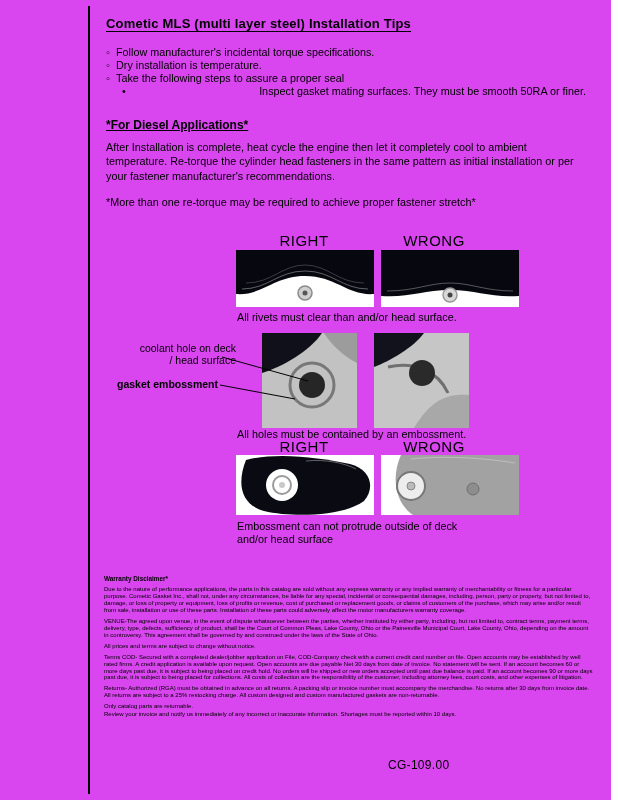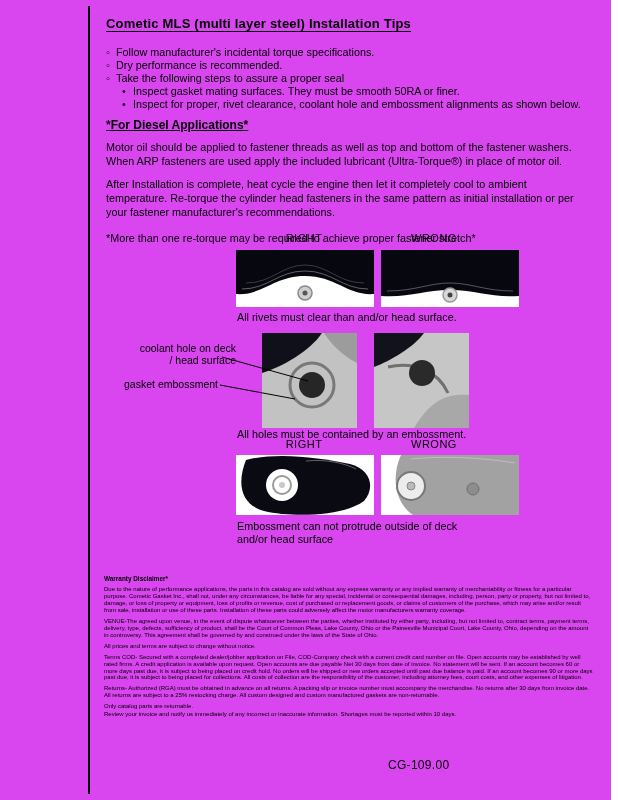--- a/index.html
+++ b/index.html
@@ -23,29 +23,29 @@
     position: absolute;
     left: 106px; top: 16px;
     font-size: 13px; font-weight: bold;
     text-decoration: underline;
     text-underline-offset: 3px;
     letter-spacing: 0.2px;
   }
   .tips { position: absolute; left: 106px; top: 46px; width: 480px; }
   .tip { font-size: 10.8px; line-height: 13px; padding-left: 10px; position: relative; }
   .tip::before { content: "◦"; position: absolute; left: 0; top: 0; font-size: 10.8px; }
-  .tip.sub { margin-left: 16px; padding-left: 11px; }
+  .tip.sub { margin-left: 16px; padding-left: 11px; text-align: right; }
   .tip.sub::before { content: "•"; }
   .diesel { position: absolute; left: 106px; top: 118px; width: 482px; }
   .diesel h2 { font-size: 12px; font-weight: bold; text-decoration: underline; }
   .diesel p { font-size: 10.8px; line-height: 1.32; margin-top: 8px; width: 478px; }
   .diesel .note { margin-top: 12px; }
   .diagrams { position: absolute; left: 104px; top: 232px; width: 508px; height: 322px; }
   .dg-abs { position: absolute; }
-  .rw-label { font-size: 11px; letter-spacing: 0.5px; text-align: center; width: 80px; }
+  .rw-label { font-size: 15px; letter-spacing: 0.5px; text-align: center; width: 80px; }
   .caption { font-size: 10.8px; line-height: 13px; }
   .panel { display: block; }
   .side-label { font-size: 10.5px; line-height: 12px; text-align: right; }
   .connectors { position: absolute; left: 0; top: 0; pointer-events: none; }
   .disclaimer { position: absolute; left: 104px; top: 575px; width: 490px; }
   .disclaimer h3 { font-size: 6.4px; font-weight: bold; margin-bottom: 4px; }
   .disclaimer p { font-size: 6px; line-height: 1.16; margin-bottom: 4px; }
   .disclaimer p.tight { margin-bottom: 1px; }
   .doc-footer { position: absolute; left: 388px; top: 758px; font-size: 12px; letter-spacing: 0.3px; }
 </style>
@@ -53,29 +53,27 @@
 <body>
 
 <div class="page">
 
   <div class="left-rule"></div>
 
   <h1 class="title">Cometic MLS (multi layer steel) Installation Tips</h1>
 
   <div class="tips">
     <div class="tip">Follow manufacturer's incidental torque specifications.</div>
-    <div class="tip">Dry performance is recommended.</div>
+    <div class="tip">Dry installation is temperature.</div>
     <div class="tip">Take the following steps to assure a proper seal</div>
     <div class="tip sub">Inspect gasket mating surfaces.  They must be smooth 50RA or finer.</div>
-    <div class="tip sub">Inspect for proper, rivet clearance, coolant hole and embossment alignments as shown below.</div>
   </div>
 
   <div class="diesel">
     <h2>*For Diesel Applications*</h2>
-    <p>Motor oil should be applied to fastener threads as well as top and bottom of the fastener washers. When ARP fasteners are used apply the included lubricant (Ultra-Torque®) in place of motor oil.</p>
     <p>After Installation is complete, heat cycle the engine then let it completely cool to ambient temperature. Re-torque the cylinder head fasteners in the same pattern as initial installation or per your fastener manufacturer's recommendations.</p>
     <p class="note">*More than one re-torque may be required to achieve proper fastener stretch*</p>
   </div>
 
   <div class="diagrams">
 
     <div class="dg-abs rw-label" style="left:160px; top:0;">RIGHT</div>
     <div class="dg-abs rw-label" style="left:290px; top:0;">WRONG</div>
 
     <svg class="dg-abs panel" style="left:132px; top:18px;" width="138" height="57" viewBox="0 0 138 57">
@@ -103,21 +101,21 @@
       <circle cx="50" cy="52" r="13" fill="#262626"></circle>
     </svg>
     <svg class="dg-abs panel" style="left:270px; top:101px;" width="95" height="95" viewBox="0 0 95 95">
       <rect width="95" height="95" fill="#c6c6c6"></rect>
       <path d="M0,0 H50 C40,14 16,28 0,34 Z" fill="#12121c"></path>
       <path d="M95,62 C70,60 55,70 40,95 H95 Z" fill="#a8a8a8"></path>
       <path d="M14,34 C40,28 64,38 74,60" fill="none" stroke="#707070" stroke-width="3"></path>
       <circle cx="48" cy="40" r="13" fill="#2a2a2a"></circle>
     </svg>
     <div class="dg-abs side-label" style="left:18px; top:110px; width:98px;margin-left:16px;">coolant hole on deck / head surface</div>
-    <div class="dg-abs side-label" style="left:10px; top:146px; width:104px;">gasket embossment</div>
+    <div class="dg-abs side-label" style="left:10px; top:146px; width:104px;font-weight:bold;">gasket embossment</div>
     <svg class="connectors" width="508" height="322" viewBox="0 0 508 322">
       <line x1="118" y1="125" x2="204" y2="149" stroke="#000" stroke-width="1"></line>
       <line x1="116" y1="153" x2="191" y2="167" stroke="#000" stroke-width="1"></line>
     </svg>
     <div class="dg-abs caption" style="left:133px; top:196px;">All holes must be contained by an embossment.</div>
 
     <div class="dg-abs rw-label" style="left:160px; top:206px;">RIGHT</div>
     <div class="dg-abs rw-label" style="left:290px; top:206px;">WRONG</div>
 
     <svg class="dg-abs panel" style="left:132px; top:223px;" width="138" height="60" viewBox="0 0 138 60">

